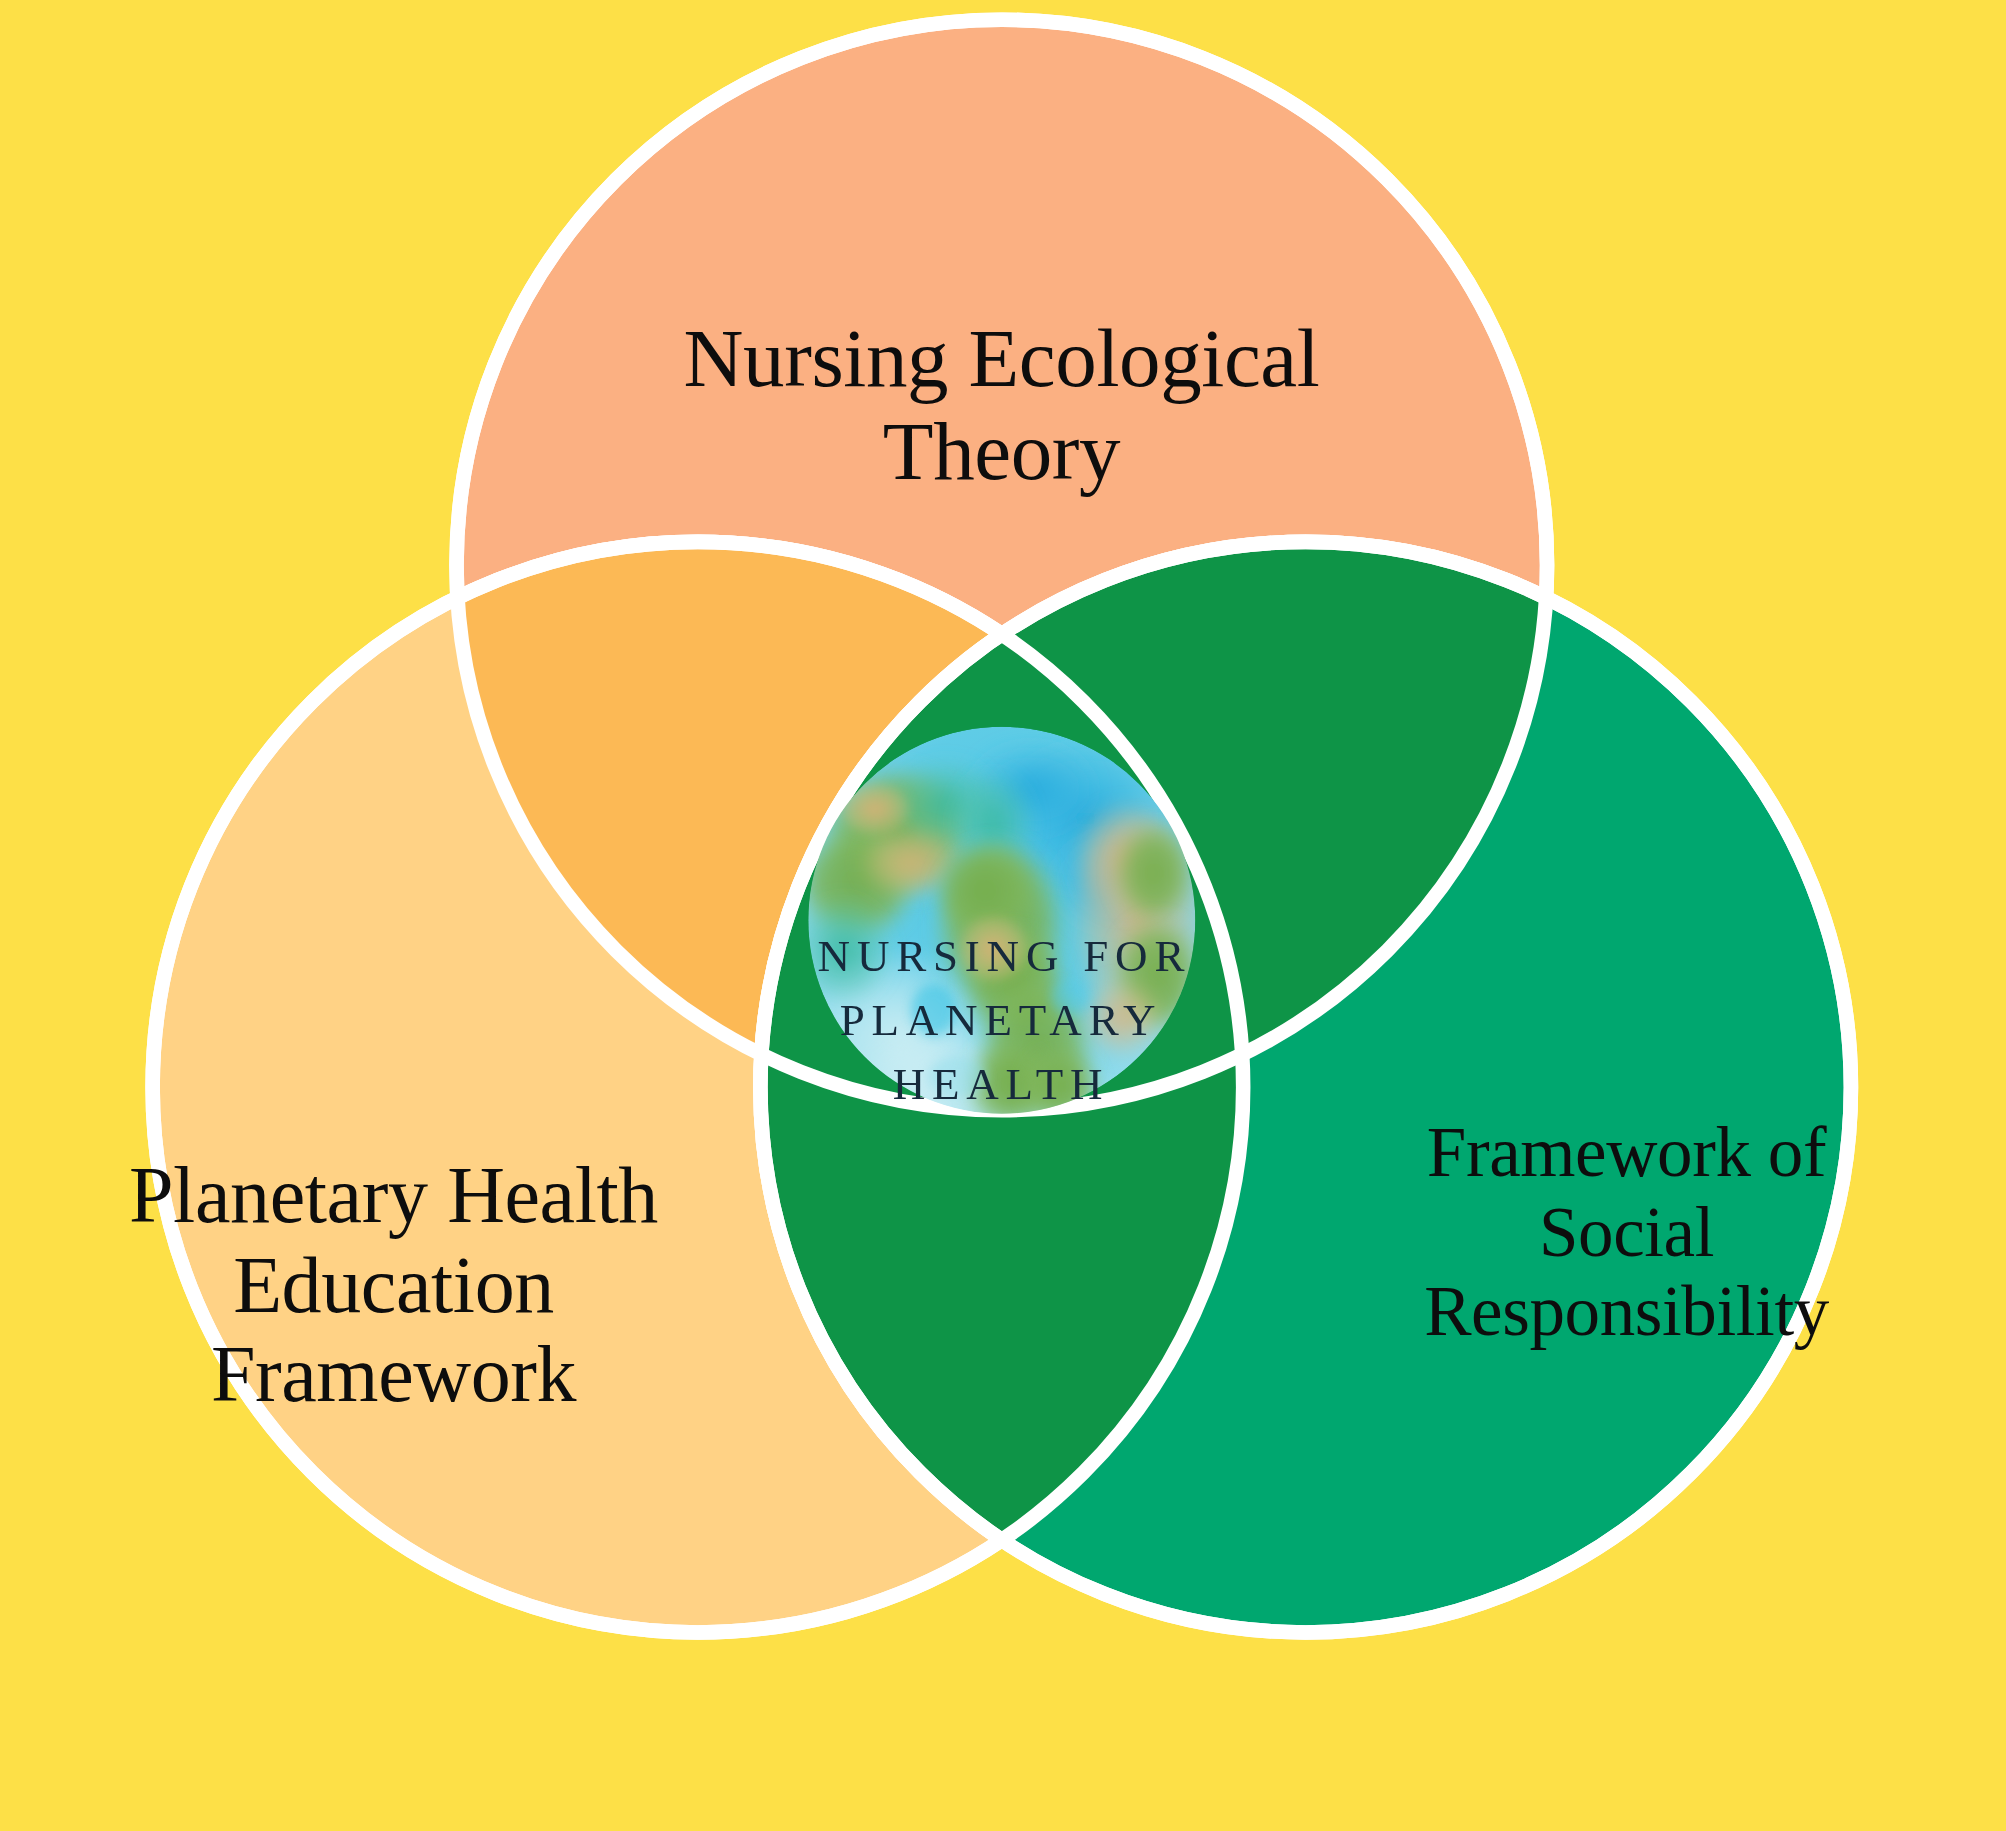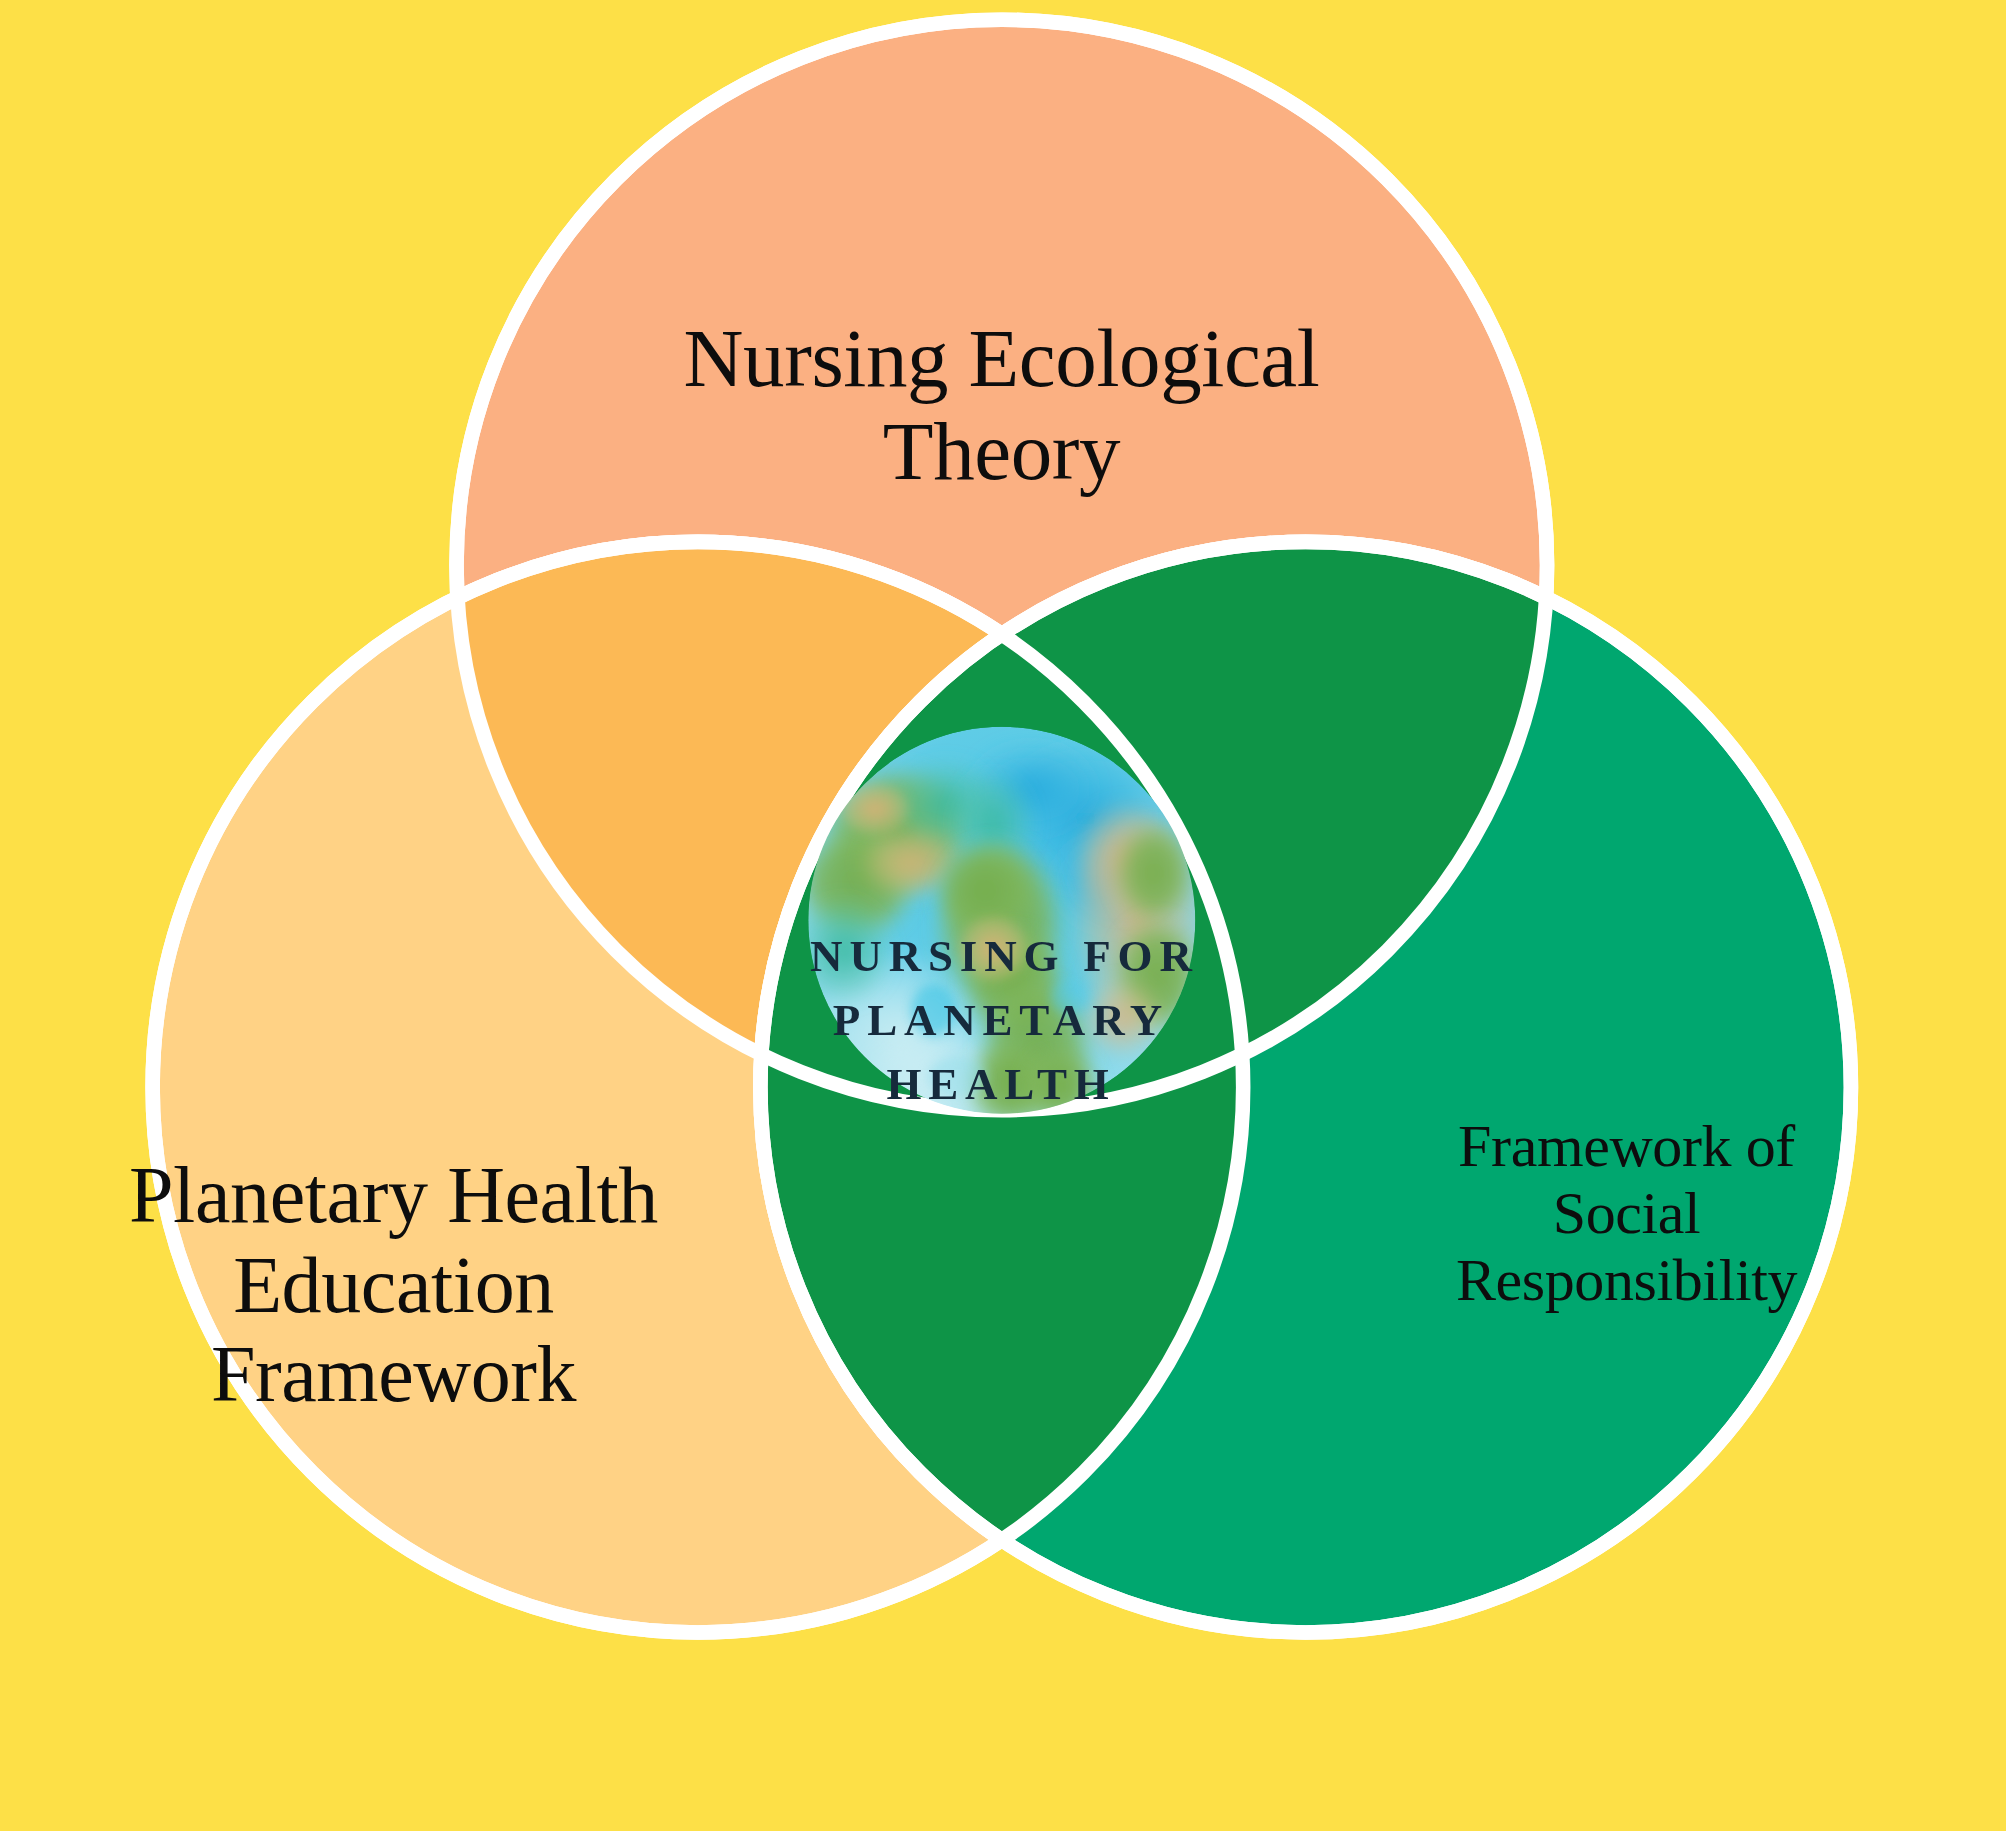--- a/index.html
+++ b/index.html
@@ -46,31 +46,31 @@
   #label-left {
     left: 17px;
     top: 1151px;
     width: 753px;
     font-size: 80px;
   }
   #label-right {
     left: 1250px;
     top: 1113px;
     width: 753px;
-    font-size: 60px;
+    font-size: 71px;
   }
   #center-logo-text {
     position: absolute;
     left: 723px;
     top: 925px;
     width: 556px;
     text-align: center;
     font-family: "Liberation Serif", serif;
     font-size: 45px;
-    font-weight: 700;
+    font-weight: 400;
     letter-spacing: 6.8px;
     line-height: 1.42;
     color: #162a3c;
     white-space: pre-line;
     text-indent: 6.8px;
     pointer-events: none;
   }
 </style>
 </head>
 <body>

